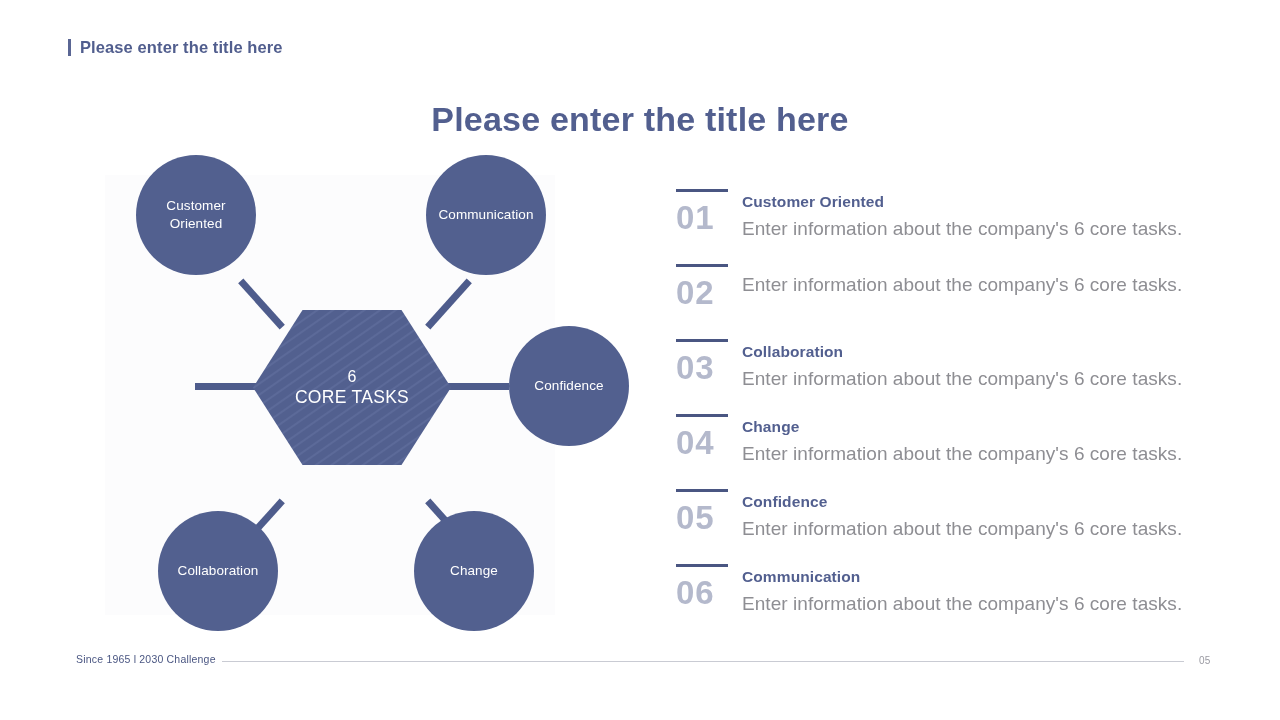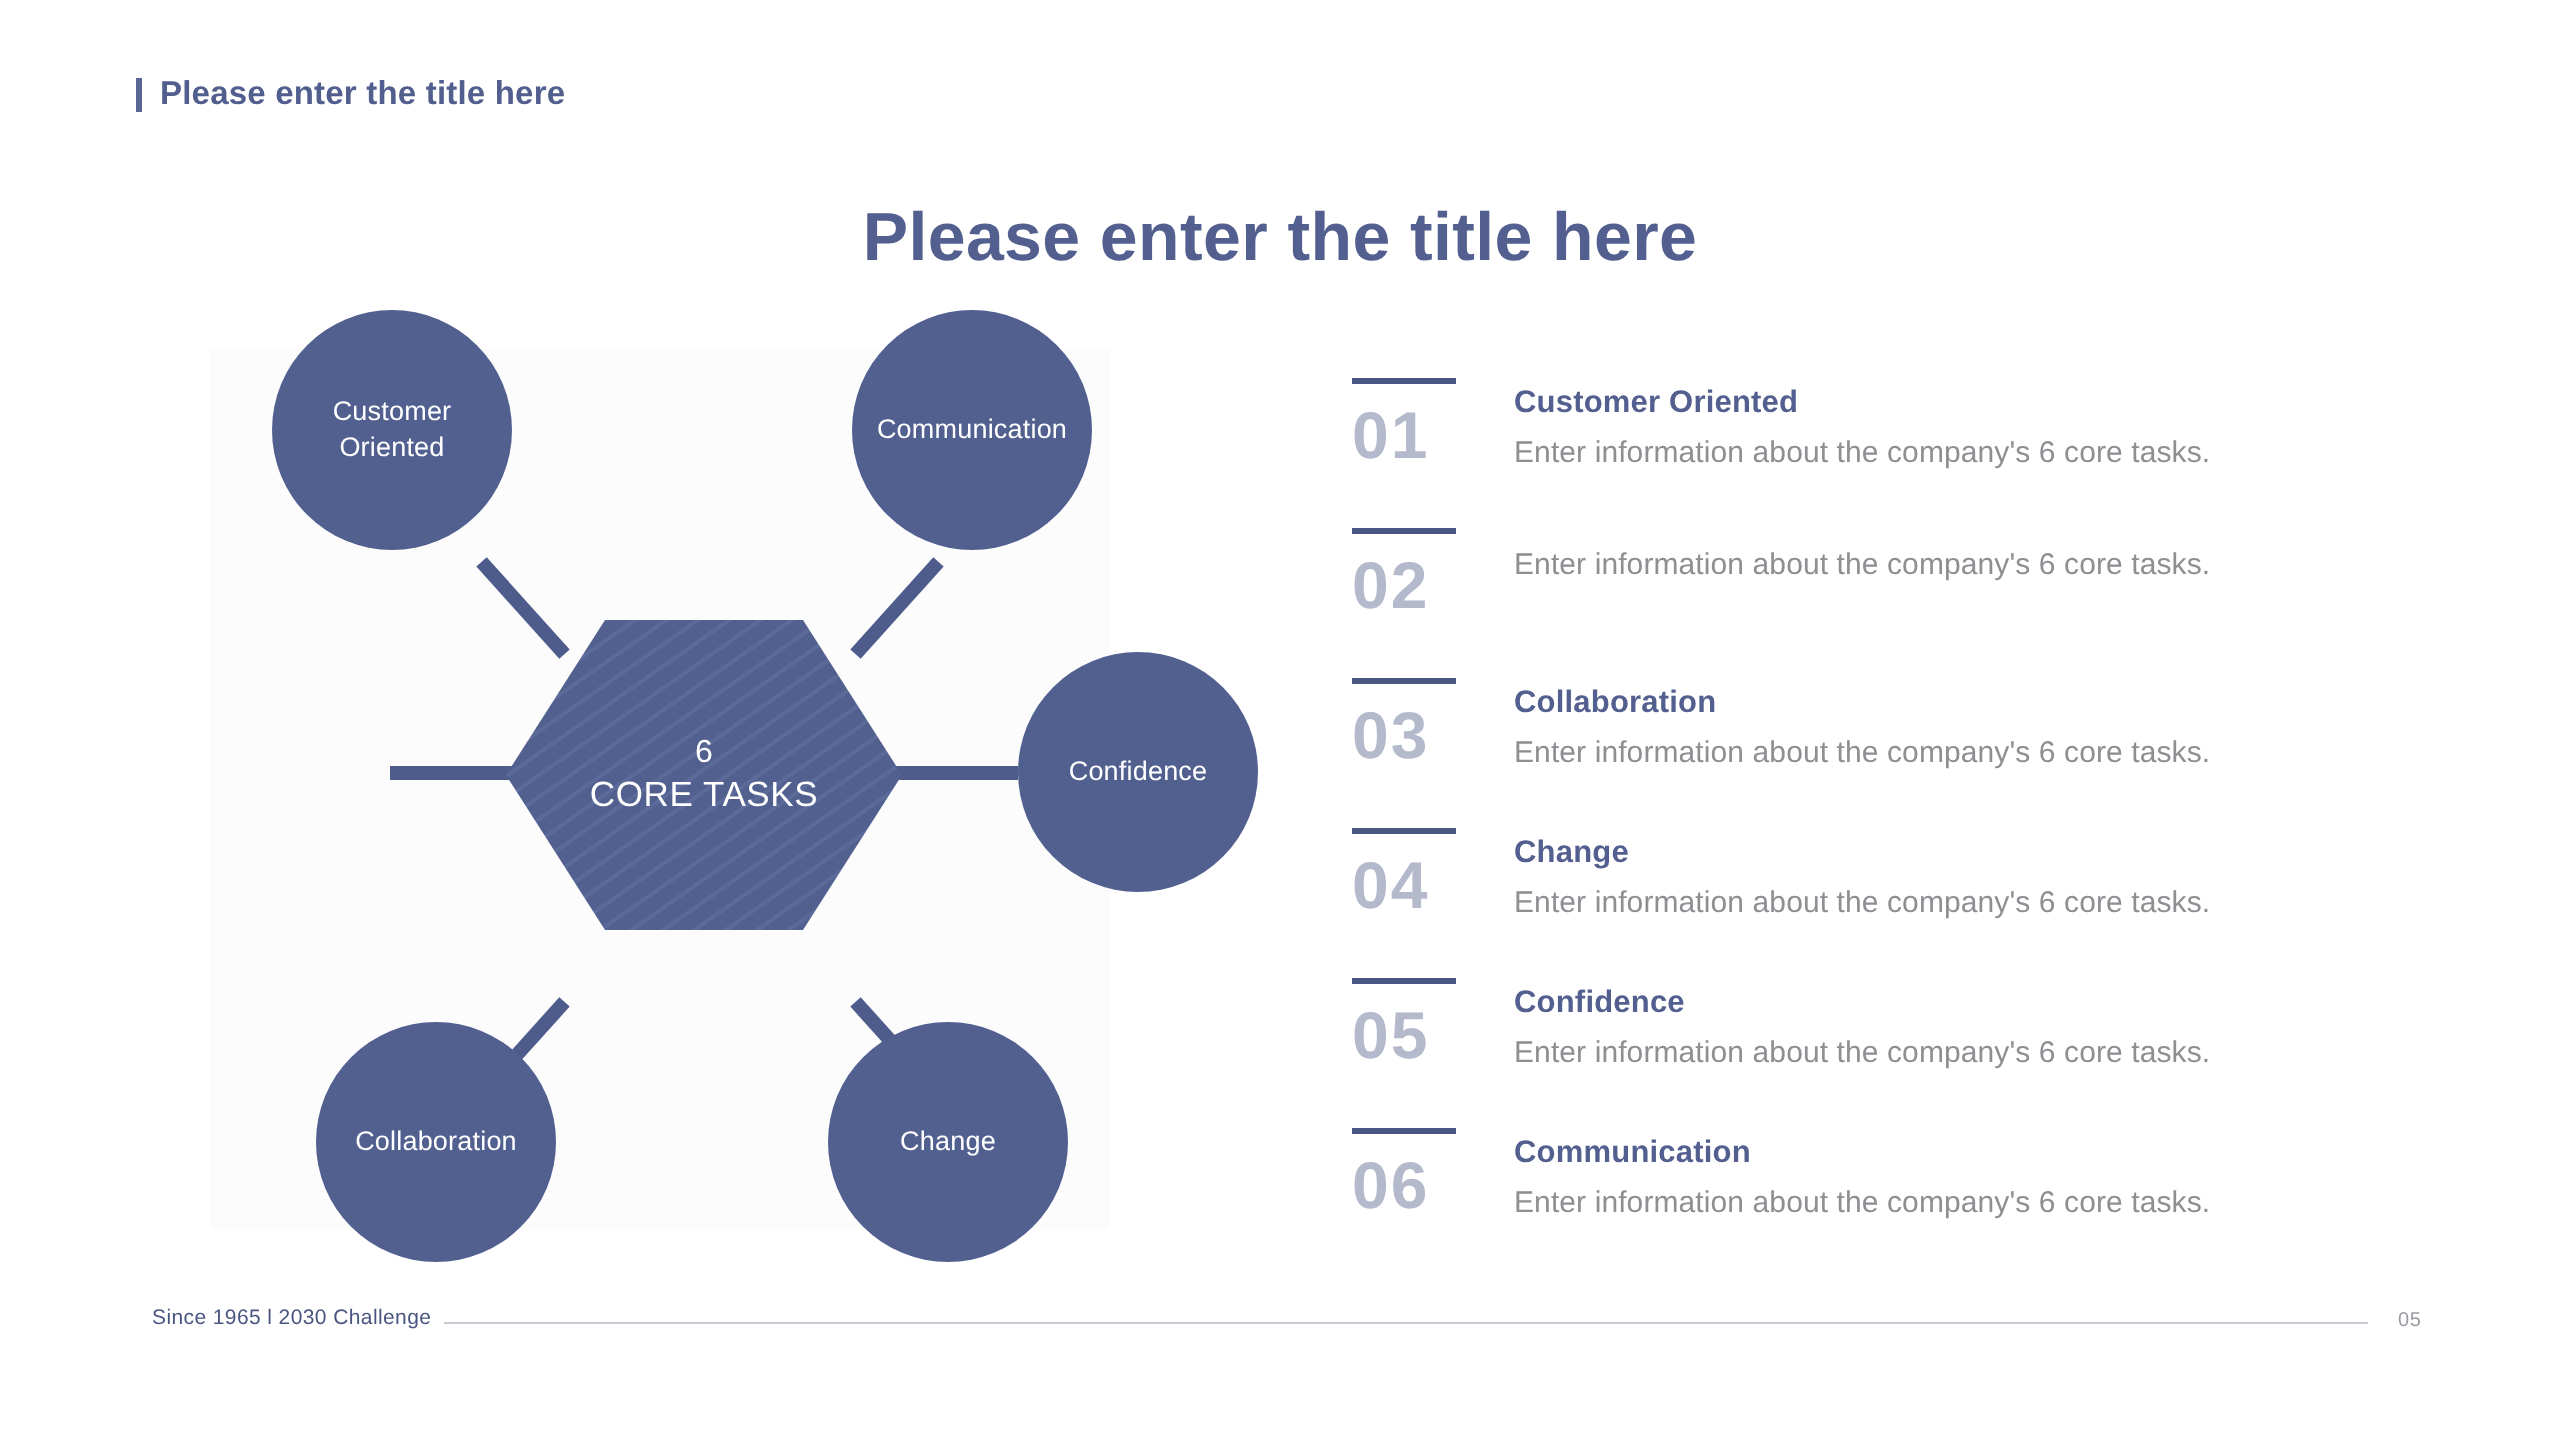--- a/index.html
+++ b/index.html
@@ -178,31 +178,30 @@
     font-size: 33px;
     color: #b4b9cc;
     line-height: 1;
     padding-top: 11px;
     letter-spacing: 1px;
     font-weight: bold;
   }
   .item-text-col {
     flex: 1 1 auto;
     padding-top: 6px;
-    margin-left: 15px;
   }
   .item-title {
     font-size: 15.5px;
     font-weight: bold;
     color: #525f8f;
     line-height: 1.25;
     letter-spacing: .1px;
   }
   .item-desc {
-    font-size: 15px;
+    font-size: 19px;
     color: #8e8e93;
     line-height: 1.3;
     padding-top: 6px;
     letter-spacing: .05px;
   }
 
   
   .footer-text {
     position: absolute;
     left: 76px;

